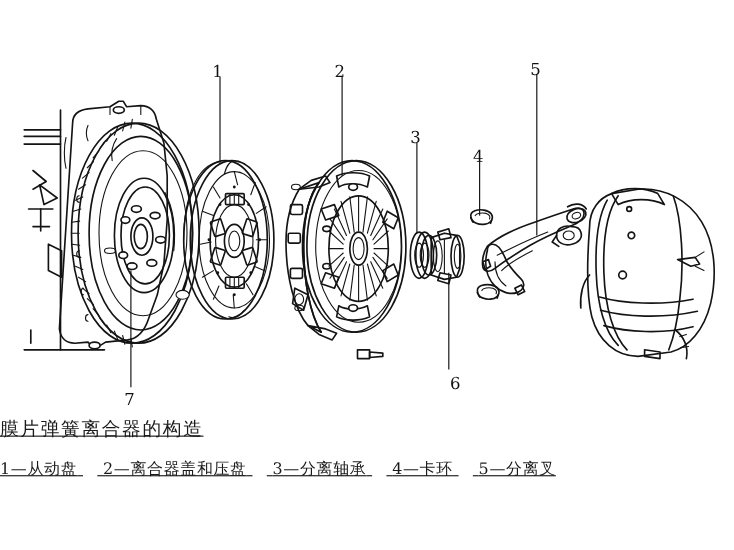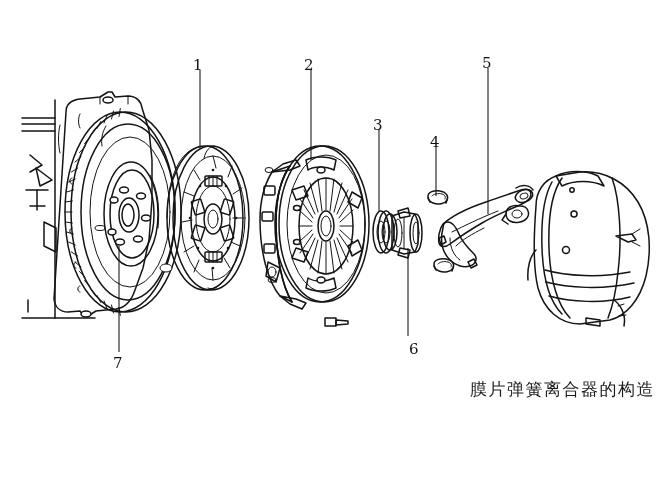--- a/index.html
+++ b/index.html
@@ -7,22 +7,23 @@
     width:667px;height:500px;
     background:#ffffff;
     font-family:"Liberation Serif", serif;
     color:#111;
     overflow:hidden;
     position:relative;
   }
   #stage{position:relative;width:667px;height:500px;}
   #art{position:absolute;left:0;top:0;width:667px;height:500px;}
   .caption-block{
-    position:absolute;left:0;right:12px;top:378px;
-    text-align:right;
+    position:absolute;left:0;right:0;top:378px;
+    text-align:left;
+    text-decoration:underline;
   }
   .fig-title{
     font-size:17px;
     letter-spacing:1.5px;
     color:#1a1a1a;
     font-weight:500;
     margin:0 0 16px 0;
     font-family:"DejaVu Serif", serif;
   }
   .legend-line{
@@ -345,16 +346,27 @@
   <span class="lead-num" style="left:304px;top:58px;">2</span>
   <span class="lead-num" style="left:373px;top:118px;">3</span>
   <span class="lead-num" style="left:430px;top:135px;">4</span>
   <span class="lead-num" style="left:482px;top:56px;">5</span>
   <span class="lead-num" style="left:409px;top:342px;">6</span>
   <span class="lead-num" style="left:113px;top:356px;">7</span>
 
   <div class="caption-block">
     <div class="fig-title">膜片弹簧离合器的构造</div>
 
+    <div class="legend-line">
+      <span>1—从动盘</span>
+      <span class="sep"></span>
+      <span>2—离合器盖和压盘</span>
+      <span class="sep"></span>
+      <span>3—分离轴承</span>
+      <span class="sep"></span>
+      <span>4—卡环</span>
+      <span class="sep"></span>
+      <span>5—分离叉</span>
+    </div>
 
   </div>
 
 </div>
 
 </body></html>

